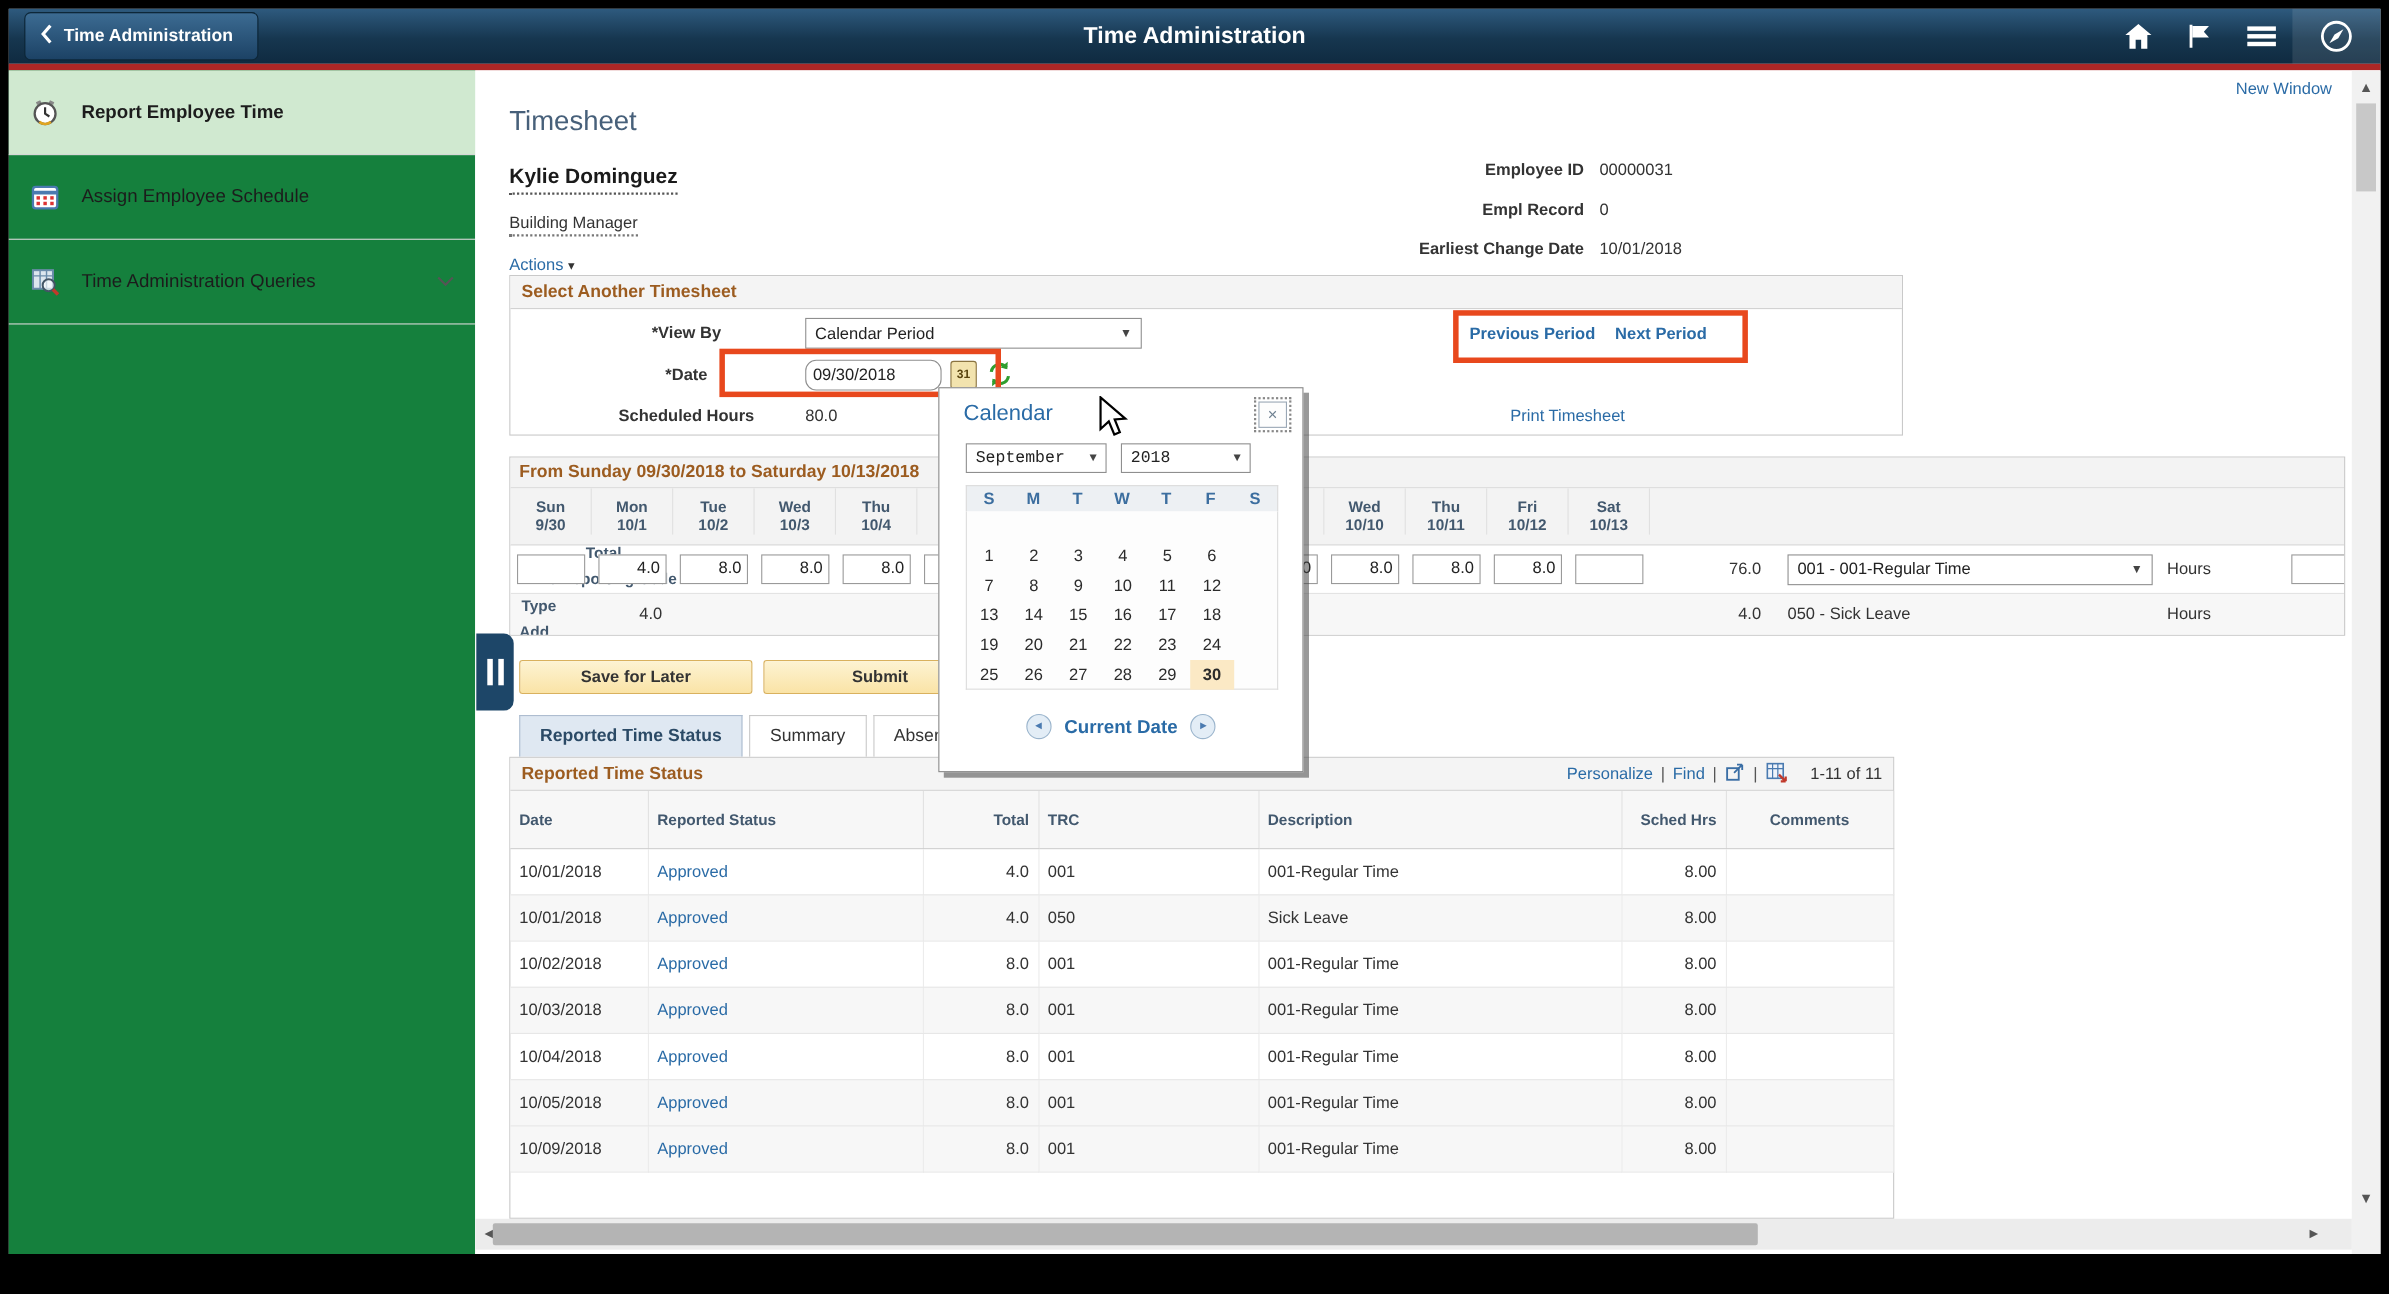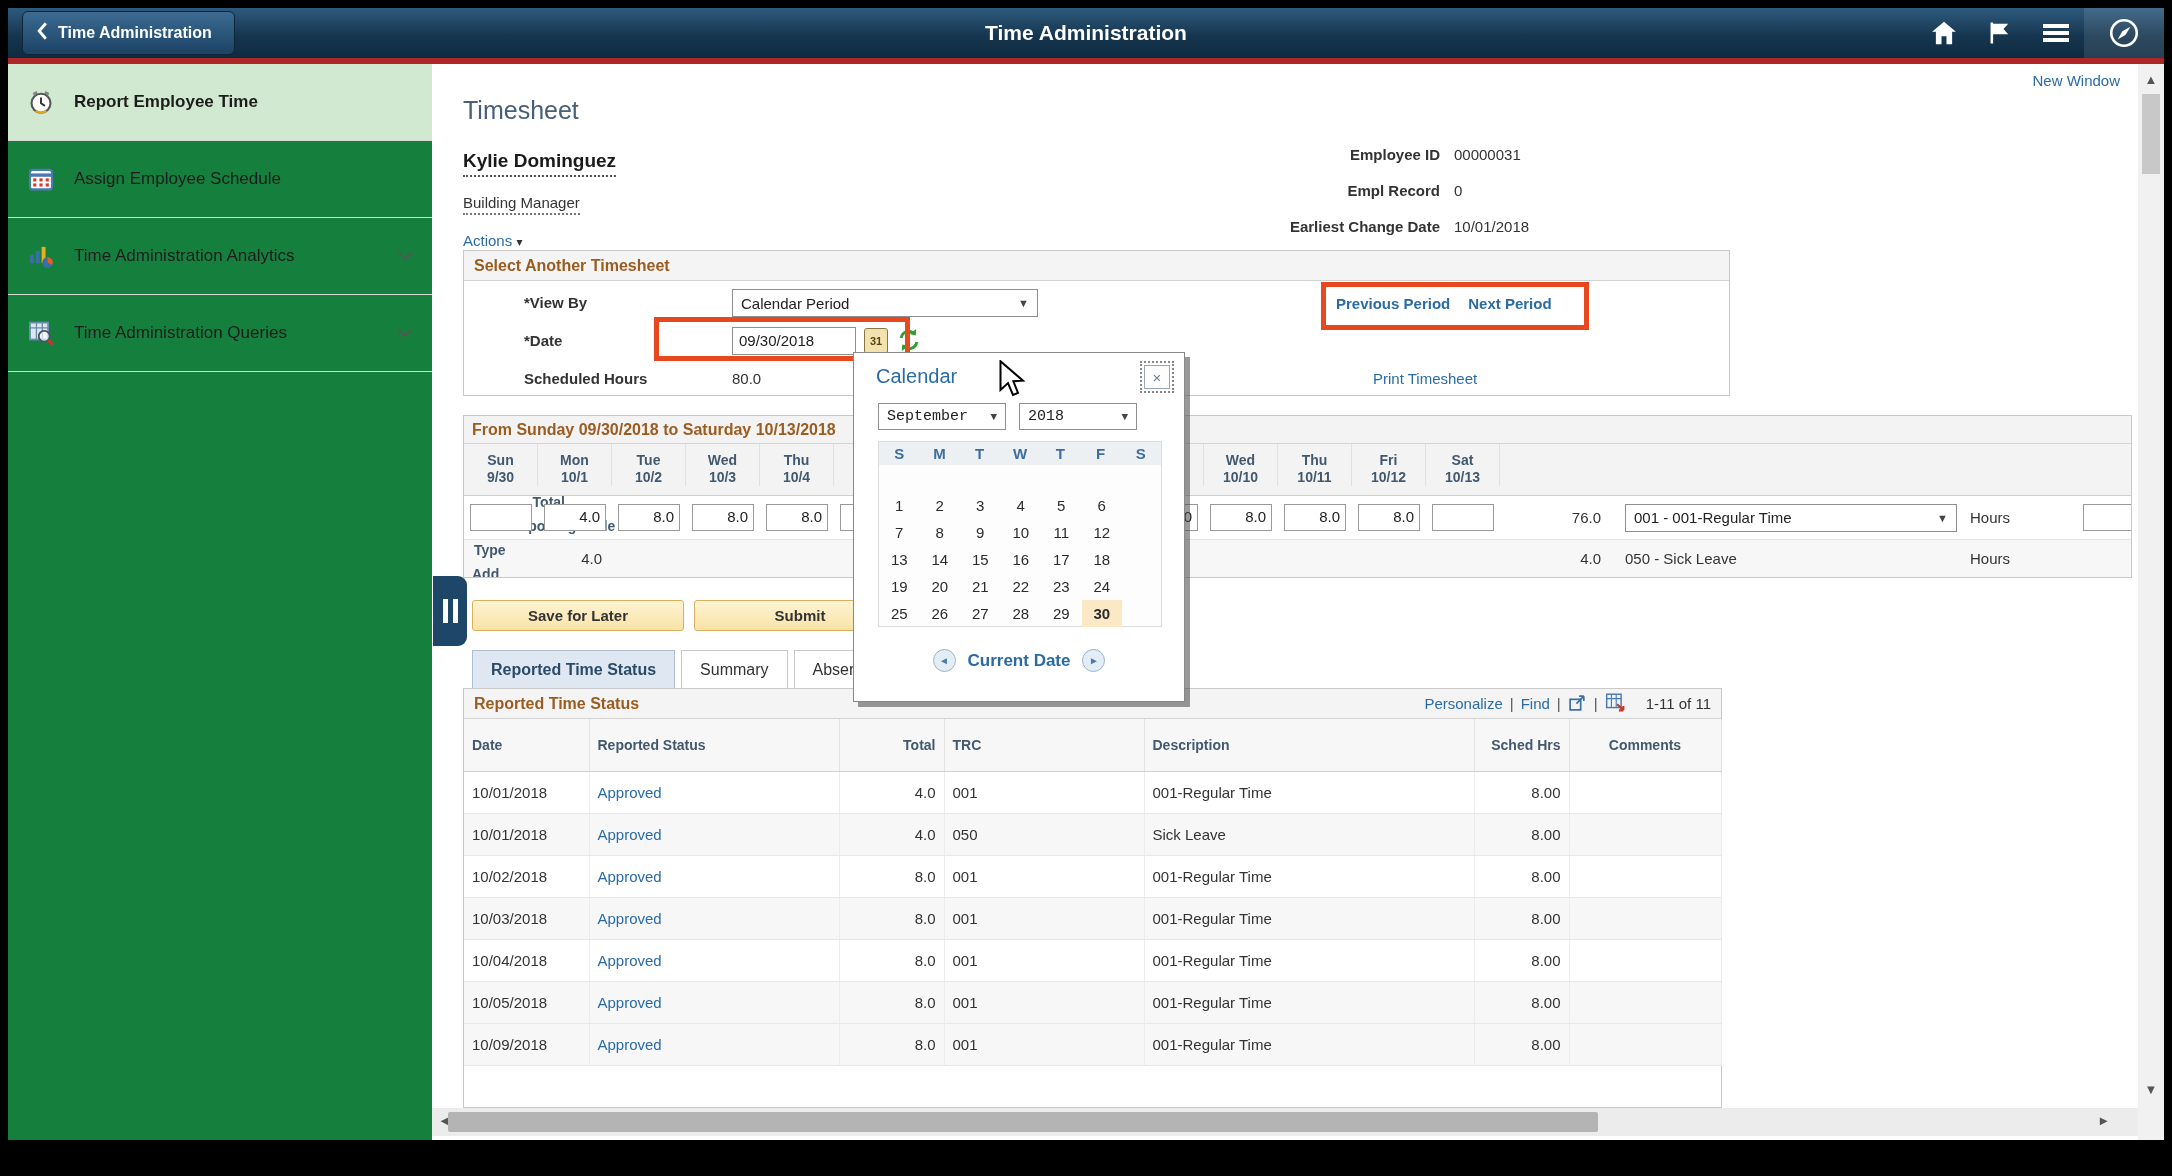--- a/index.html
+++ b/index.html
@@ -45,21 +45,21 @@
   .actions .tri { color:#333; font-size:12px; }
   .fldrow { height:24px; font-size:15px; color:#333; display:flex; }
   .fldlab { width:290px; text-align:right; font-weight:bold; }
   .fldval { margin-left:14px; }
 
   
   .gbox { position:absolute; border:1px solid #c9c9c9; background:#fff; }
   .gb-header { height:30px; background:#f4f4f4; border-bottom:1px solid #d2d2d2; line-height:29px; padding-left:10px; }
 
   .lab { font-size:15px; font-weight:bold; color:#333; }
-  .rlab { position:absolute; width:200px; text-align:left; line-height:28px; }
+  .rlab { position:absolute; width:200px; text-align:center; line-height:28px; }
   .selectbox { position:absolute; height:28px; border:1px solid #8f8f8f; background:#fff; display:flex;
     align-items:center; justify-content:space-between; padding:0 8px; font-size:15px; color:#222; cursor:pointer; }
   .selectbox .arr { color:#444; font-size:11px; }
   .txtinput { position:absolute; height:28px; border:1px solid #8f8f8f; background:#fff; font-size:15px;
     color:#222; padding:0 6px; line-height:26px; }
   .dateicon { position:absolute; width:24px; height:26px; background:#f2e3ae; border:1px solid #8a7440;
     border-radius:3px; font-size:11px; font-weight:bold; color:#5a4510; display:flex; align-items:center;
     justify-content:center; cursor:pointer; }
   .hl { position:absolute; border:5px solid #e8481d; z-index:40; pointer-events:none; }
 
@@ -213,37 +213,20 @@
                 <rect x="8.8" y="13.4" width="2.4" height="2.4"></rect>
                 <rect x="13.6" y="13.4" width="2.4" height="2.4"></rect>
               </g>
             </svg>
       </span>
       <span class="sblabel">Assign Employee Schedule</span>
     </div>
     <div class="sbitem">
       <span class="sbicon">
         <svg width="26" height="26" viewBox="0 0 20 20">
-              <rect x="1.5" y="9" width="3" height="6.5" fill="#3a6ea5"></rect>
-              <rect x="6" y="6" width="3" height="9.5" fill="#3a6ea5"></rect>
-              <rect x="10.5" y="3" width="3" height="12.5" fill="#e8b020"></rect>
-              <circle cx="15" cy="15" r="4" fill="#3a6ea5"></circle>
-              <path d="M15 15 L15 11 A4 4 0 0 1 18.6 17 Z" fill="#e85c20"></path>
-            </svg>
-      </span>
-      <span class="sblabel">Time Administration Analytics</span>
-      <span class="sbchev">
-        <svg width="18" height="11" viewBox="0 0 16 10">
-              <path d="M2 2 L8 8 L14 2" stroke="#555" fill="none" stroke-width="1.8"></path>
-            </svg>
-      </span>
-    </div>
-    <div class="sbitem">
-      <span class="sbicon">
-        <svg width="26" height="26" viewBox="0 0 20 20">
               <rect x="1.5" y="2" width="14" height="13" fill="#dce6ef" stroke="#6b8cab" stroke-width="1.4"></rect>
               <path d="M1.5 6 H15.5 M6.5 2 V15 M11 2 V15" stroke="#6b8cab" stroke-width="1"></path>
               <circle cx="12.5" cy="12.5" r="4.2" fill="rgba(255,255,255,.65)" stroke="#445566" stroke-width="1.4"></circle>
               <path d="M15.5 15.5 L19 19" stroke="#c0392b" stroke-width="2.4"></path>
             </svg>
       </span>
       <span class="sblabel">Time Administration Queries</span>
       <span class="sbchev">
         <svg width="18" height="11" viewBox="0 0 16 10">
               <path d="M2 2 L8 8 L14 2" stroke="#555" fill="none" stroke-width="1.8"></path>
@@ -284,21 +267,21 @@
       <div class="rlab lab" style="left:60px; top:38px;">*View By</div>
       <div class="selectbox" style="left:268px; top:38px; width:306px;">
         <span>Calendar Period</span>
         <span class="arr">▼</span>
       </div>
       <div style="position:absolute; left:872px; top:44px; display:flex; gap:18px; font-size:15px; font-weight:bold;">
         <span class="link">Previous Period</span>
         <span class="link">Next Period</span>
       </div>
       <div class="rlab lab" style="left:60px; top:76px;">*Date</div>
-      <div class="txtinput" style="left:268px; top:76px; width:124px;">09/30/2018</div>
+      <div class="txtinput" style="left:268px; top:76px; width:124px;border-radius:10px;">09/30/2018</div>
       <div class="dateicon" style="left:400px; top:77px;">31</div>
       <div style="position:absolute; left:432px; top:76px;">
         <svg width="26" height="26" viewBox="0 0 20 20">
               <path d="M4 8.5 A6 6 0 0 1 14.6 5.6" fill="none" stroke="#2f9e2f" stroke-width="2.2"></path>
               <path d="M15.5 1.5 L15.2 6.6 L10.4 5.4 Z" fill="#2f9e2f"></path>
               <path d="M16 11.5 A6 6 0 0 1 5.4 14.4" fill="none" stroke="#2f9e2f" stroke-width="2.2"></path>
               <path d="M4.5 18.5 L4.8 13.4 L9.6 14.6 Z" fill="#2f9e2f"></path>
             </svg>
       </div>
       <div class="rlab lab" style="left:60px; top:114px;">Scheduled Hours</div>

